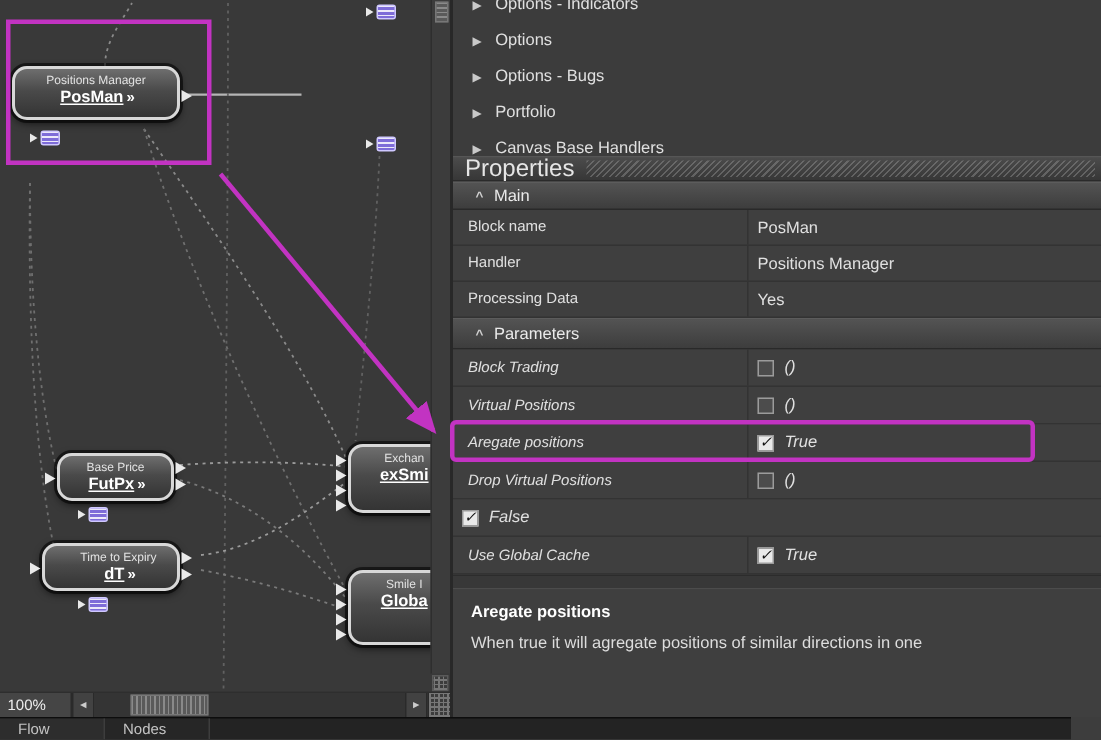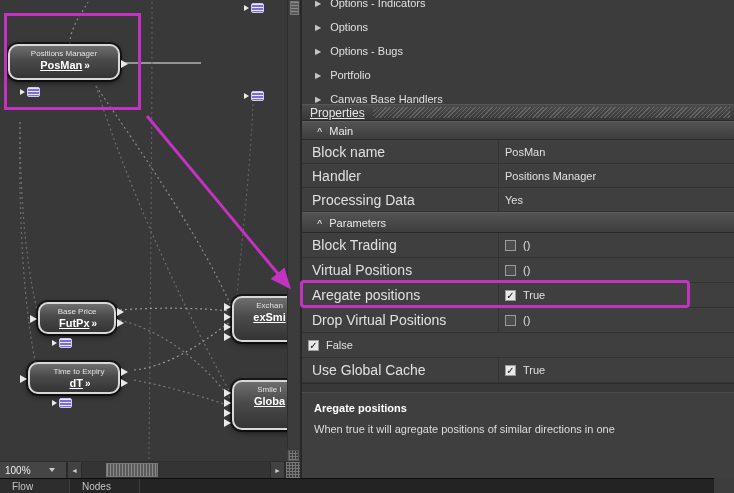--- a/index.html
+++ b/index.html
@@ -60,21 +60,21 @@
     position:absolute; right:1px; top:450px; width:11px; height:11px; z-index:6;
     border:1px solid #5a5a5a; background-color:#3c3c3c;
     background-image:repeating-linear-gradient(0deg,#777 0 1px,transparent 1px 3px),
                      repeating-linear-gradient(90deg,#777 0 1px,transparent 1px 3px);
   }
   .hscroll-row {
     position:absolute; left:0; bottom:0; width:300px; height:17px; z-index:6;
     display:flex; align-items:stretch; background:#3c3c3c; border-top:1px solid #2e2e2e;
     font-size:10px; color:#ddd;
   }
-  .zoom-combo { width:67px; display:flex; align-items:center; background:#454545;
+  .zoom-combo { width:48px; display:flex; align-items:center; background:#454545;
     border-right:1px solid #2a2a2a; padding-left:5px; gap:16px; }
   .zoom-value { font-size:10px; color:#eee; }
   .dd-arrow { width:0; height:0; border-style:solid; border-width:4px 3px 0 3px;
     border-color:#ccc transparent transparent transparent; margin-left:2px; }
   .sbtn { width:15px; display:flex; align-items:center; justify-content:center;
     background:#424242; border-right:1px solid #2a2a2a; border-left:1px solid #2a2a2a;
     font-size:7px; color:#ccc; }
   .htrack { flex:1; position:relative; background:#343434; }
   .hthumb { position:absolute; left:24px; top:1px; width:52px; bottom:1px; border:1px solid #777;
     background:#5a5a5a repeating-linear-gradient(90deg,#8a8a8a 0 1px,transparent 1px 3px); }
@@ -88,37 +88,37 @@
     background:#3f3f3f; border-left:2px solid #282828;
   }
   .tree { height:104px; overflow:hidden; padding-top:0; background:#3c3c3c; }
   .tree-row { height:24px; display:flex; align-items:center; gap:9px; padding-left:13px; cursor:default; }
   .tree-row.clip-top { margin-top:-9px; }
   .tarrow { font-size:8px; color:#c9c9c9; }
   .tlabel { font-size:11px; color:#e0e0e0; white-space:nowrap; }
 
   .prop-header { height:17px; display:flex; align-items:center;
     background:linear-gradient(#4b4b4b,#373737); border-top:1px solid #565656; border-bottom:1px solid #2a2a2a; }
-  .prop-title { font-size:12px; color:#e5e5e5; padding:0 8px; white-space:nowrap;text-decoration:underline; }
+  .prop-title { font-size:16px; color:#e5e5e5; padding:0 8px; white-space:nowrap; }
   .prop-hatch { flex:1; height:11px; margin-right:4px;
     background:repeating-linear-gradient(135deg, rgba(170,170,170,.35) 0 1px, transparent 1px 3px); }
 
   .sec-header { display:flex; align-items:center; gap:7px; padding-left:15px;
     background:linear-gradient(#535353,#3d3d3d);
     border-top:1px solid #5c5c5c; border-bottom:1px solid #292929;
     font-size:11px; color:#eaeaea; }
   .sec-main { height:19px; }
   .sec-params { height:21px; }
   .collapse { font-size:9px; color:#cfcfcf; font-weight:bold; }
 
   .prow { display:grid; grid-template-columns:197px 1fr; background:#3f3f3f;
     border-bottom:1px solid #333; position:relative; }
   .prow-main { height:24px; }
-  .prow-param { height:25px; }
-  .plabel { padding-left:10px; display:flex; align-items:center; font-size:14px;
+  .prow-param { height:25px;font-style:italic; }
+  .plabel { padding-left:10px; display:flex; align-items:center; font-size:10px;
     color:#e0e0e0; border-right:1px solid #333; white-space:nowrap; }
   .pvalue { display:flex; align-items:center; gap:7px; padding-left:6px;
     font-size:11px; color:#e0e0e0; white-space:nowrap; }
   .cb { width:11px; height:11px; border:1px solid #9b9b9b; background:#4c4c4c;
     font-size:10px; line-height:9px; text-align:center; color:#111; flex:0 0 auto; }
   .cb.on { background:#e9e9e9; }
   .hl-row { position:absolute; left:-2px; top:-3px; width:390px; height:28px;
     border:3px solid #c233c2; border-radius:4px; z-index:5; pointer-events:none; }
 
   .divider { height:10px; background:#383838; border-top:1px solid #2c2c2c; border-bottom:1px solid #4c4c4c; }

